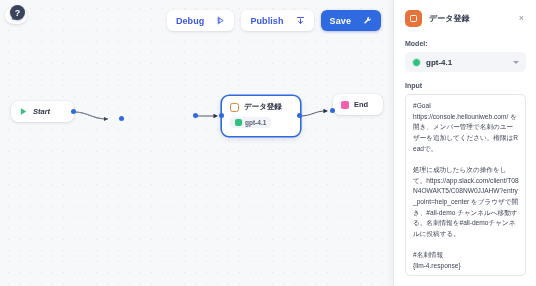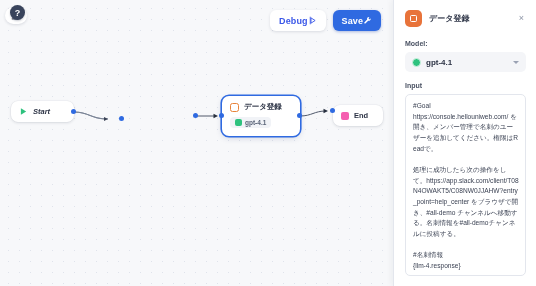--- a/index.html
+++ b/index.html
@@ -66,21 +66,21 @@
     position: absolute;
     right: 12px; top: 10px;
     display: flex;
     gap: 7px;
     align-items: center;
     z-index: 20;
   }
   .btn {
     display: inline-flex;
     align-items: center;
-    gap: 0;
+    gap: 12px;
     height: 21px;
     padding: 0 9px;
     border-radius: 6px;
     font-size: 9px;
     font-weight: bold;
     letter-spacing: .1px;
     cursor: pointer;
     white-space: nowrap;
   }
   .btn-ghost {
@@ -264,20 +264,28 @@
     <div class="help-badge">?</div>
 
     <div class="toolbar">
       <div class="btn btn-ghost">
         <span>Debug</span>
         <svg width="9" height="9" viewBox="0 0 12 12">
           <path d="M3 1.5 L3 10.5" stroke="#3a57e8" stroke-width="1.2" stroke-linecap="round"></path>
           <path d="M4 2.5 L9.5 6 L4 9.5 Z" fill="none" stroke="#3a57e8" stroke-width="1.2" stroke-linejoin="round"></path>
         </svg>
       </div>
+      <div class="btn btn-ghost">
+        <span>Publish</span>
+        <svg width="9" height="9" viewBox="0 0 12 12">
+          <path d="M2 2 H10" stroke="#3a57e8" stroke-width="1.3" stroke-linecap="round"></path>
+          <path d="M6 4 V10" stroke="#3a57e8" stroke-width="1.3" stroke-linecap="round"></path>
+          <path d="M3.4 7.2 L6 10 L8.6 7.2" fill="none" stroke="#3a57e8" stroke-width="1.3" stroke-linecap="round" stroke-linejoin="round"></path>
+        </svg>
+      </div>
       <div class="btn btn-primary">
         <span>Save</span>
         <svg width="9" height="9" viewBox="0 0 12 12">
           <path d="M8.6 1.4 a2.6 2.6 0 0 0-3.1 3.4 L1.8 8.5 a1 1 0 0 0 1.4 1.4 l3.7-3.7 a2.6 2.6 0 0 0 3.4-3.1 L8.9 4.6 L7.3 3 Z" fill="#ffffff"></path>
         </svg>
       </div>
     </div>
 
     <svg class="edges" viewBox="0 0 393 286">
       <path d="M74 112 C 88 112, 92 119, 108 119" fill="none" stroke="#7a8496" stroke-width="1"></path>
@@ -308,21 +316,21 @@
         <span class="node-title">データ登録</span>
       </div>
       <div class="node-badge">
         <span class="badge-dot"></span>
         <span>gpt-4.1</span>
       </div>
     </div>
     <div class="port" style="left:219px; top:113px;"></div>
     <div class="port" style="left:297px; top:113px;"></div>
 
-    <div class="node" style="left:333px; top:105px; width:50px;">
+    <div class="node" style="left:333px; top:94px; width:50px;">
       <div class="node-head">
         <span class="sq sq-pink"></span>
         <span class="node-title">End</span>
       </div>
     </div>
     <div class="port" style="left:330px; top:108px;"></div>
   </div>
 
   <div class="panel">
     <div class="panel-head">

